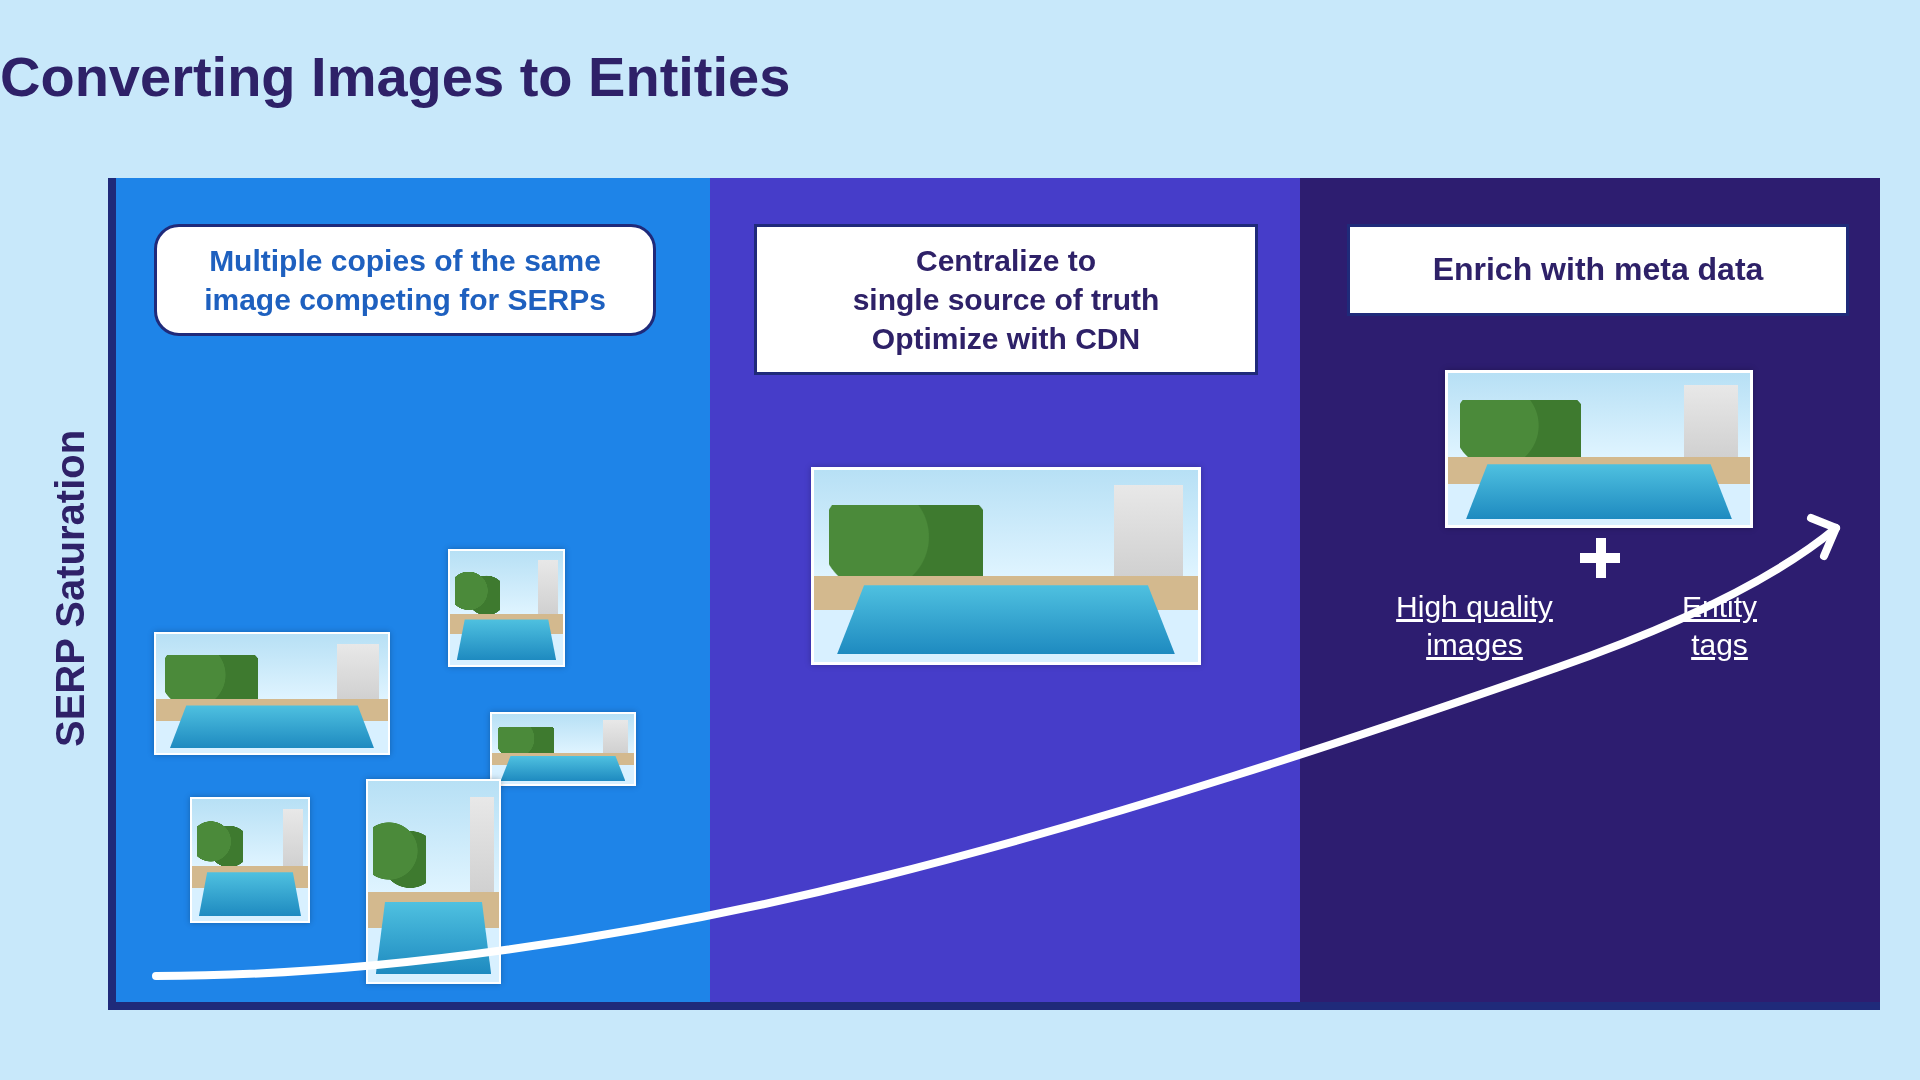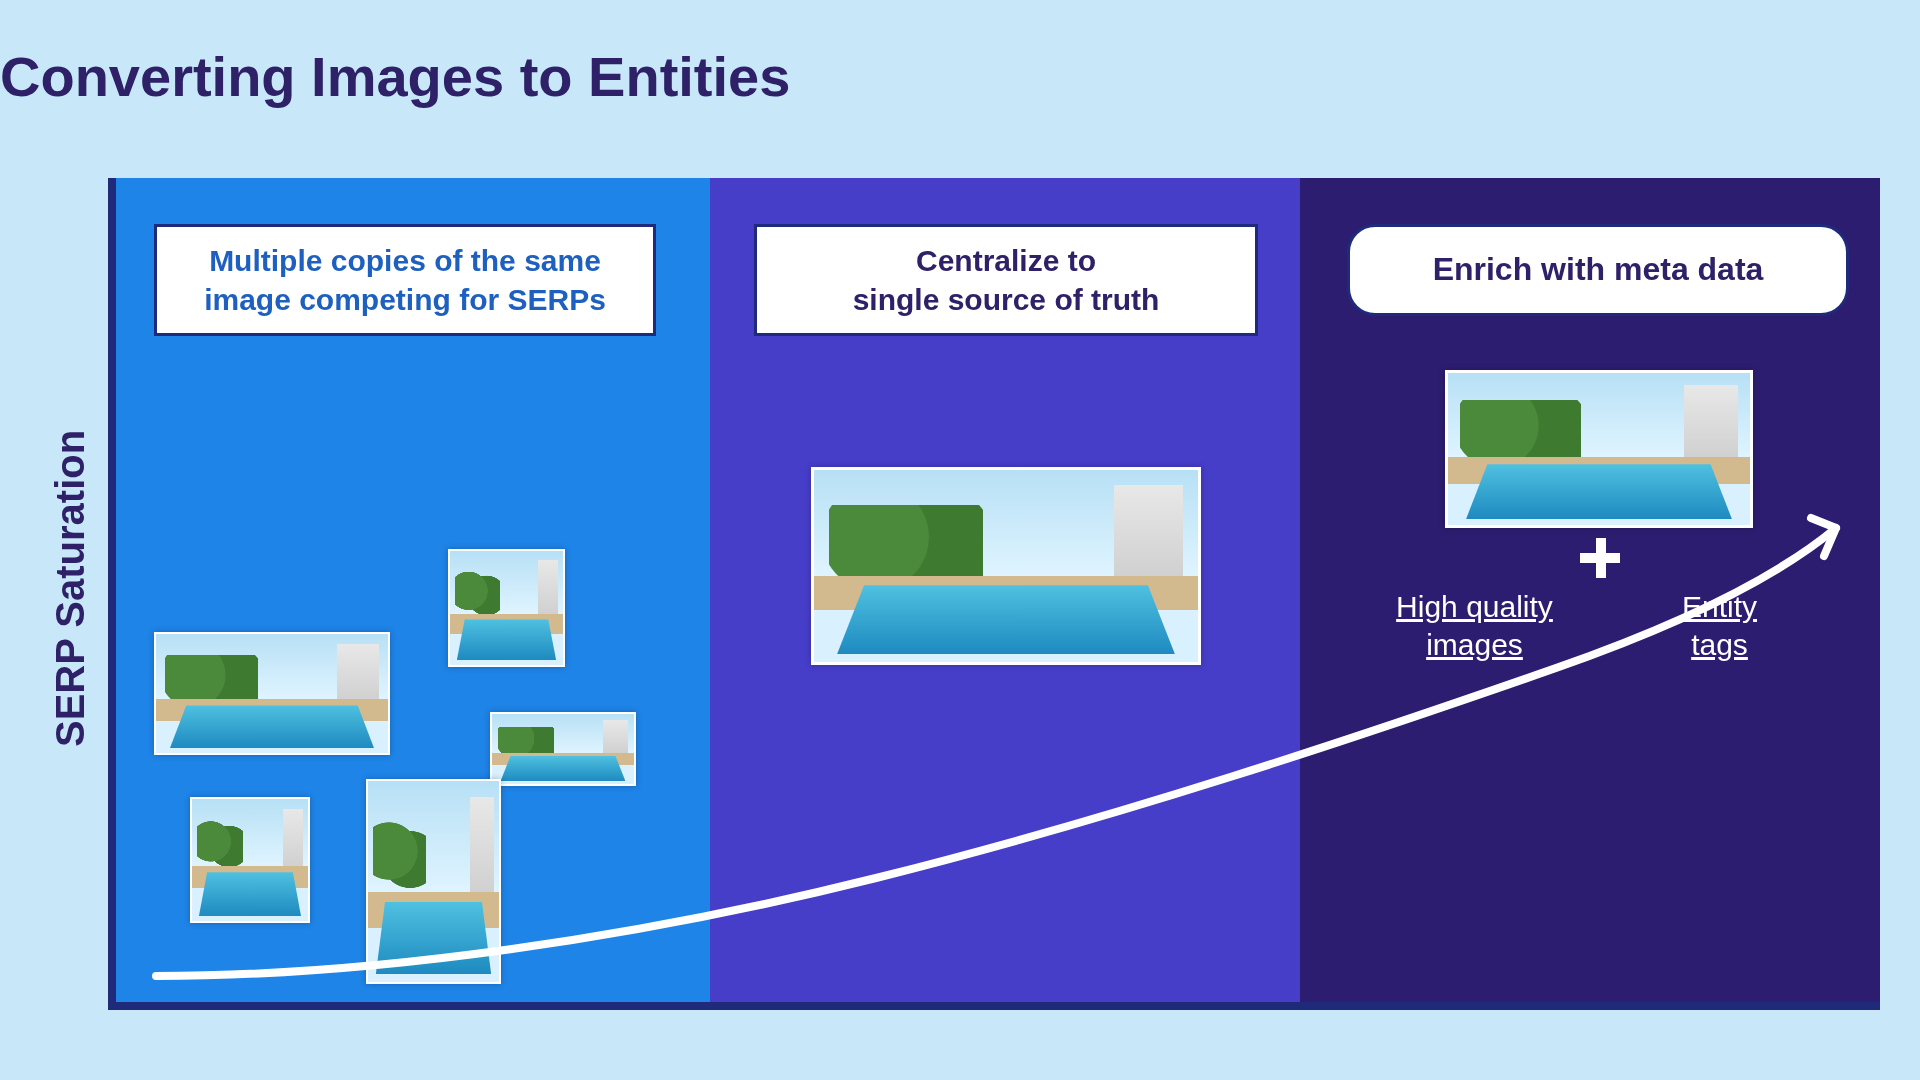--- a/index.html
+++ b/index.html
@@ -65,23 +65,23 @@
   .label-box {
     position: absolute;
     background: #ffffff;
     border: 3px solid #1f2a7a;
     padding: 14px 24px;
     text-align: center;
     font-size: 30px;
     font-weight: 600;
     line-height: 1.3;
   }
-  .lb1 { left: 154px;  top: 224px; width: 502px; color: #1e60bf; }
+  .lb1 { left: 154px;  top: 224px; width: 502px; color: #1e60bf; border-radius: 25px; }
   .lb2 { left: 754px;  top: 224px; width: 504px; color: #2e2168; }
-  .lb3 { left: 1347px; top: 224px; width: 502px; color: #2e2168; font-size: 32px; padding: 22px 24px; border-radius: 28px; }
+  .lb3 { left: 1347px; top: 224px; width: 502px; color: #2e2168; font-size: 32px; padding: 22px 24px; }
 
   
   .thumb {
     position: absolute;
     background: #d8f0ff;
     border: 2px solid #ffffff;
     overflow: hidden;
     box-shadow: 0 0 6px rgba(0,0,0,0.25);
   }
   .thumb .sky {
@@ -166,20 +166,21 @@
 <div class="axis-x"></div>
 
 <div class="panel panel1"></div>
 <div class="panel panel2"></div>
 <div class="panel panel3"></div>
 
 <div class="label-box lb1">Multiple copies of the same image competing for SERPs</div>
 <div class="label-box lb2">
   <span>Centralize to</span><br>
   <span>single source of truth</span><br>
+  <span>Optimize with CDN</span>
 </div>
 <div class="label-box lb3">Enrich with meta data</div>
 
 <div class="thumb t-a">
     <div class="sky"></div>
     <div class="trees"></div>
     <div class="bldg"></div>
     <div class="deck"></div>
     <div class="pool"></div>
   </div>

